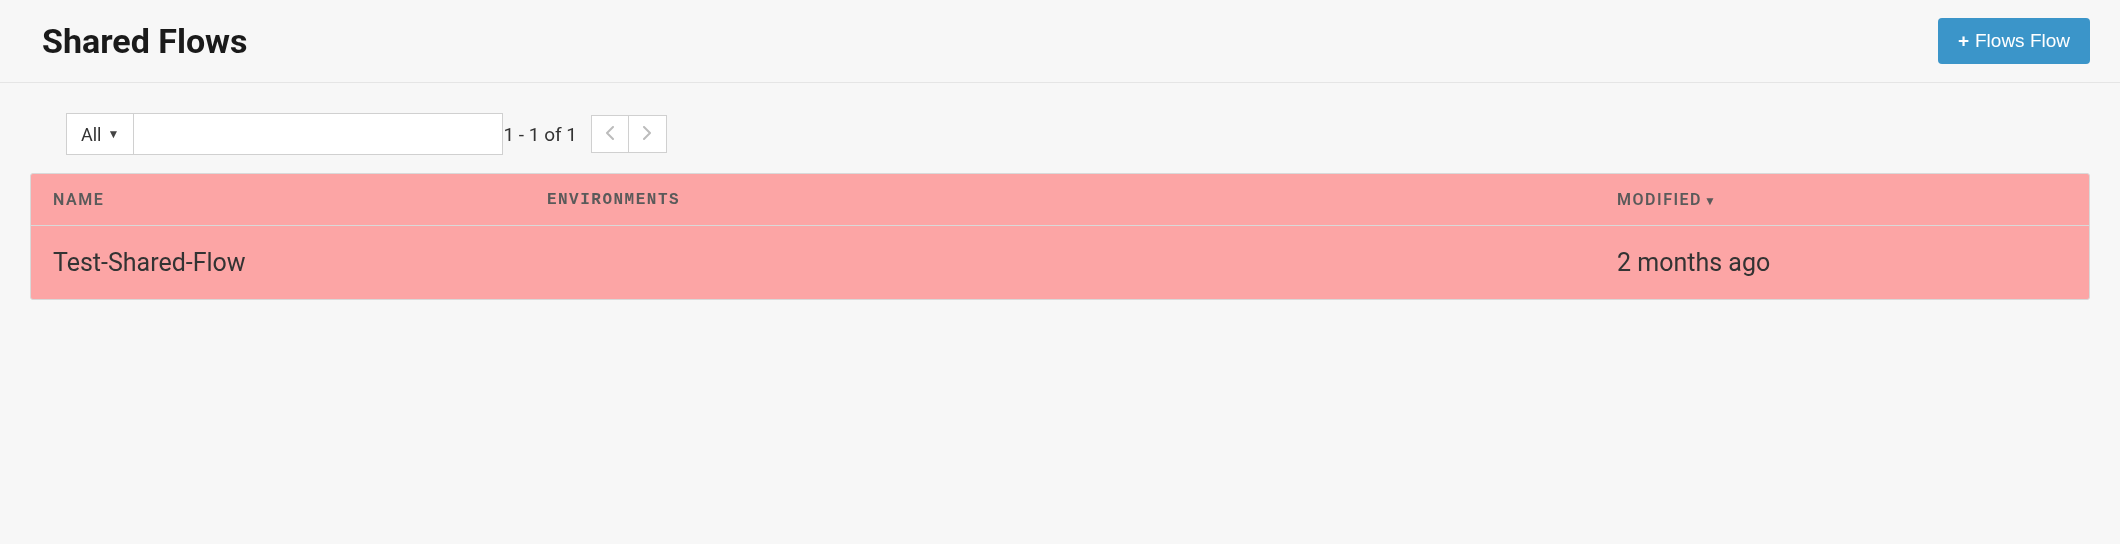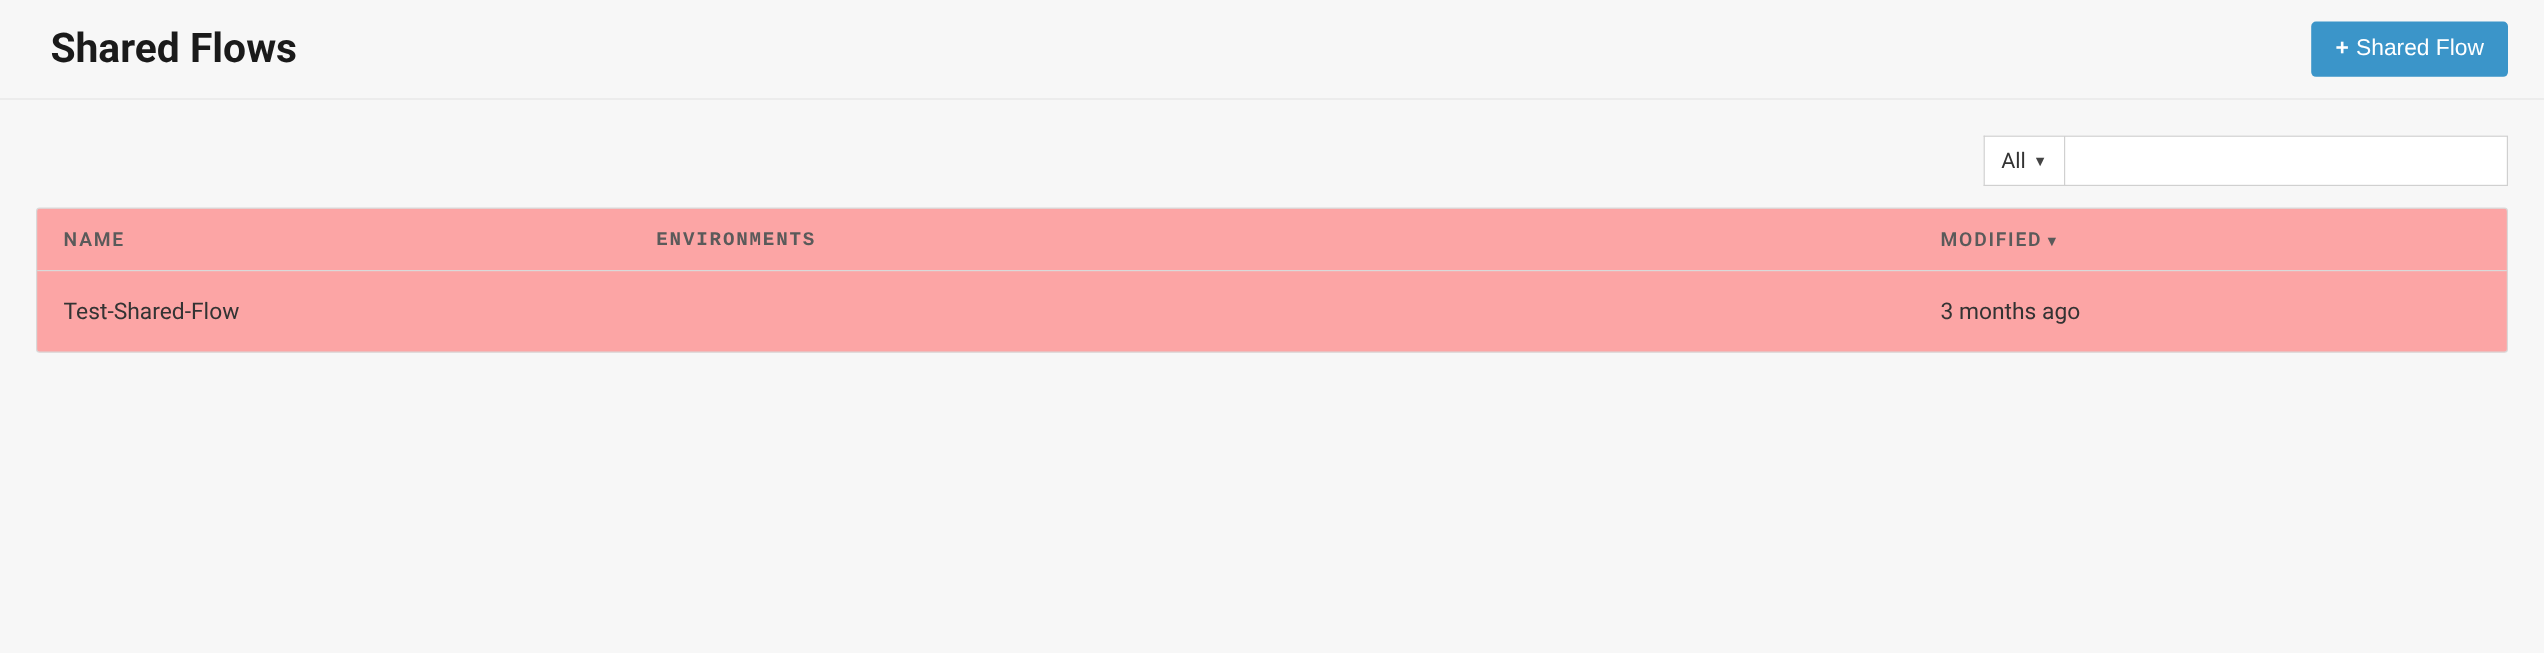--- a/index.html
+++ b/index.html
@@ -39,23 +39,24 @@
     }
     .plus-icon {
       font-weight: 700;
       font-size: 19px;
     }
     .content-area {
       padding: 30px;
     }
     .toolbar {
       display: flex;
-      justify-content: flex-end;
+      justify-content: flex-start;
       align-items: center;
       margin-bottom: 18px;
+      margin-left: 36px;
     }
     .filter-group {
       display: flex;
       align-items: stretch;
     }
     .filter-select {
       background: #fff;
       border: 1px solid #d0d0d0;
       padding: 8px 14px;
       font-size: 18px;
@@ -119,51 +120,70 @@
       text-align: left;
       padding: 16px 22px;
       font-size: 16px;
       font-weight: 600;
       color: #5a5a5a;
       letter-spacing: 1.5px;
       border-bottom: 1px solid #d9d9d9;
     }
     .table tbody td {
       padding: 22px 22px;
-      font-size: 19px;
+      font-size: 25px;
       color: #333;
     }
     .sort-indicator {
       font-size: 12px;
       color: #5a5a5a;
       margin-left: 2px;
     }
     .col-name { width: 24%; }
     .col-env { width: 52%; font-family: Liberation Mono, monospace; }
     .col-mod { width: 24%; }
   </style>
 </head>
 <body>
 
 <div class="header">
   <h1 class="page-title">Shared Flows</h1>
   <button class="btn-primary">
     <span class="plus-icon">+</span>
-    <span>Shared Flow</span>
+    <span>Flows Flow</span>
   </button>
 </div>
 
 <div class="content-area">
   <div class="toolbar">
     <div class="filter-group">
       <div class="filter-select">
         <span>All</span>
         <span class="caret-down">▼</span>
       </div>
       <input type="text" class="filter-input" value="" style="">
+    </div>
+    <div class="pagination-group">
+      <span class="pagination-info">1 - 1 of 1</span>
+      <div class="pager-buttons">
+        <button class="pager-btn">
+          <span>
+            <svg width="10" height="14" viewBox="0 0 8 14" fill="none">
+                <path d="M7 1L1 7L7 13" stroke="#bcbcbc" stroke-width="2" stroke-linecap="round" stroke-linejoin="round"></path>
+              </svg>
+          </span>
+        </button>
+        <button class="pager-btn">
+          <span>
+            <svg width="10" height="14" viewBox="0 0 8 14" fill="none">
+                <path d="M1 1L7 7L1 13" stroke="#bcbcbc" stroke-width="2" stroke-linecap="round" stroke-linejoin="round"></path>
+              </svg>
+          </span>
+        </button>
+      </div>
     </div>
   </div>
 
   <table class="table">
     <thead>
       <tr>
         <th class="col-name">
           <span>NAME</span>
         </th>
         <th class="col-env">
@@ -171,17 +191,17 @@
         </th>
         <th class="col-mod">
           <span>MODIFIED</span><span class="sort-indicator">▼</span>
         </th>
       </tr>
     </thead>
     <tbody>
       <tr>
         <td>Test-Shared-Flow</td>
         <td></td>
-        <td>3 months ago</td>
+        <td>2 months ago</td>
       </tr>
     </tbody>
   </table>
 </div>
 
 </body></html>

